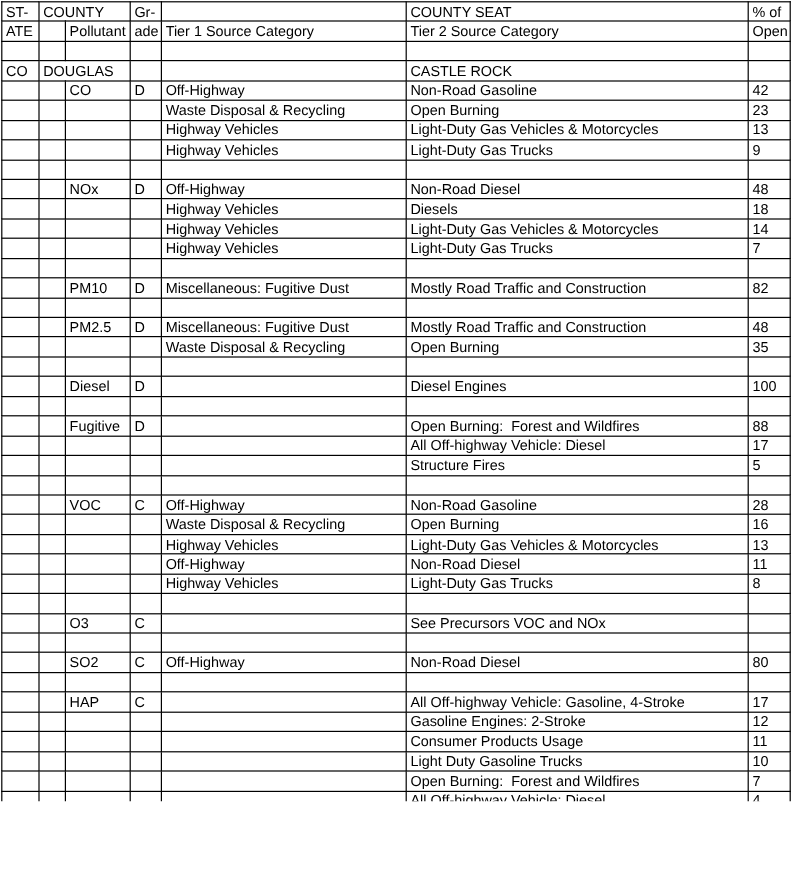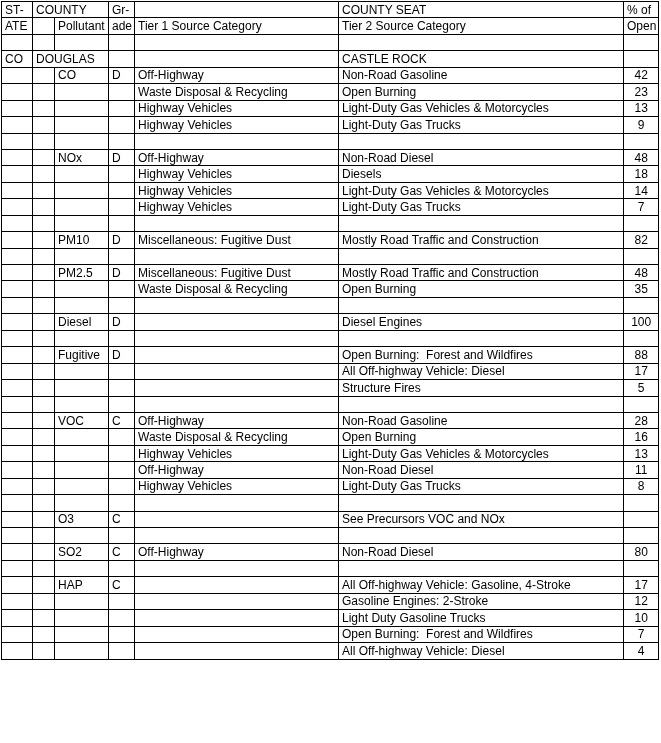--- a/index.html
+++ b/index.html
@@ -27,21 +27,21 @@
     height: 15.45px;
     padding: 0 2px 0 3px;
     font-size: 12px;
     line-height: 14px;
     color: #000000;
     white-space: pre;
     overflow: hidden;
     vertical-align: middle;
   }
   table.grid td.num {
-    text-align: center;
+    text-align: left;
     padding-right: 3px;
   }
   
   col.c-state    { width: 31px; }
   col.c-county   { width: 22px; }
   col.c-pollutant{ width: 54px; }
   col.c-grade    { width: 25px; }
   col.c-tier1    { width: 204px; }
   col.c-tier2    { width: 285px; }
   col.c-pct      { width: 35px; }
@@ -396,20 +396,29 @@
           <td></td>
           <td>Gasoline Engines: 2-Stroke</td>
           <td class="num">12</td>
         </tr>
         <tr>
           <td></td>
           <td></td>
           <td></td>
           <td></td>
           <td></td>
+          <td>Consumer Products Usage</td>
+          <td class="num">11</td>
+        </tr>
+        <tr>
+          <td></td>
+          <td></td>
+          <td></td>
+          <td></td>
+          <td></td>
           <td>Light Duty Gasoline Trucks</td>
           <td class="num">10</td>
         </tr>
         <tr>
           <td></td>
           <td></td>
           <td></td>
           <td></td>
           <td></td>
           <td>Open Burning:  Forest and Wildfires</td>

